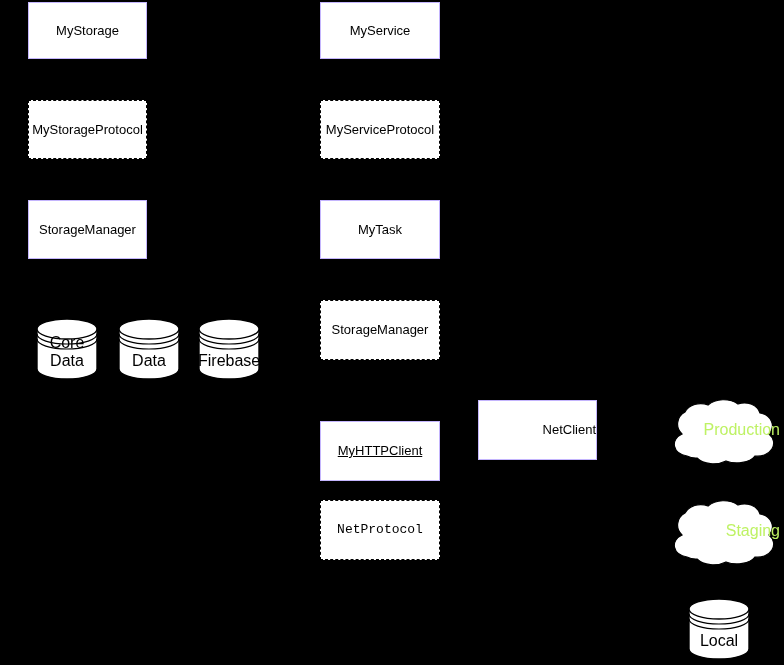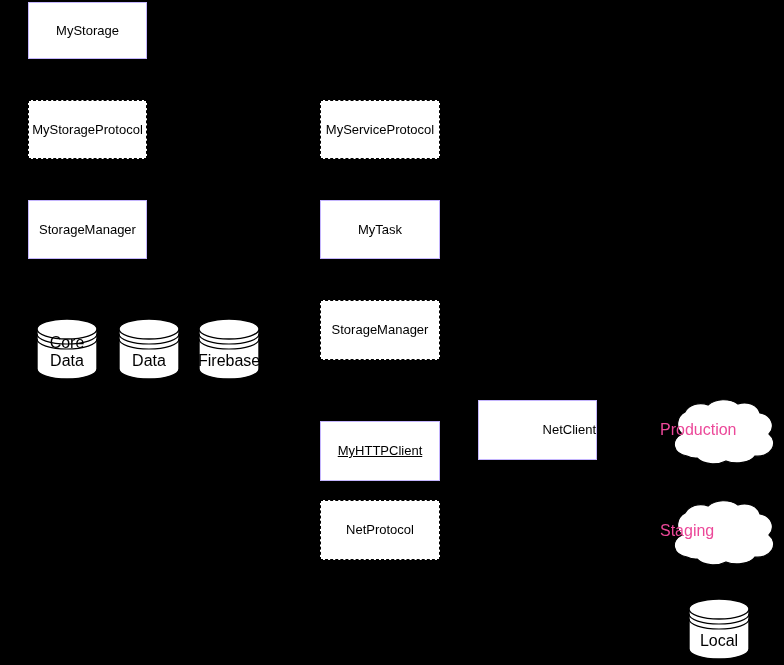--- a/index.html
+++ b/index.html
@@ -16,21 +16,21 @@
   
   .cyl{position:absolute;box-sizing:border-box;}
   .cyl svg{position:absolute;left:0;top:0;}
   .cyl .lbl{position:absolute;left:0;right:0;bottom:16%;text-align:center;
             font-size:16px;color:#000;}
 
   
   .cloud{position:absolute;box-sizing:border-box;}
   .cloud svg{position:absolute;left:0;top:0;}
   .cloud .lbl{position:absolute;left:0;right:0;top:50%;transform:translateY(-50%);
-              text-align:left;font-size:16px;color:#ec4899;}
+              text-align:right;font-size:16px;color:#bef264;}
 </style>
 </head>
 <body>
 
 <div id="canvas">
 
   <div class="node box" style="left:28px;top:2px;width:119px;height:57px;">
     <span>MyStorage</span>
   </div>
 
@@ -65,38 +65,41 @@
   <div class="cyl" style="left:198px;top:318px;width:62px;height:62px;">
     <svg width="62" height="62" viewBox="0 0 62 62">
       <path d="M1 11 L1 51 A30 10 0 0 0 61 51 L61 11 Z" fill="#fff" stroke="#000" stroke-width="1.4"></path>
       <ellipse cx="31" cy="11" rx="30" ry="10" fill="#fff" stroke="#000" stroke-width="1.4"></ellipse>
       <path d="M1 16 A30 10 0 0 0 61 16" fill="none" stroke="#000" stroke-width="1.2"></path>
       <path d="M1 21 A30 10 0 0 0 61 21" fill="none" stroke="#000" stroke-width="1.2"></path>
     </svg>
     <div class="lbl">Firebase</div>
   </div>
 
+  <div class="node box" style="left:320px;top:2px;width:120px;height:57px;">
+    <span>MyService</span>
+  </div>
 
   <div class="node box dashed" style="left:320px;top:100px;width:120px;height:59px;">
     <span>MyServiceProtocol</span>
   </div>
 
   <div class="node box" style="left:320px;top:200px;width:120px;height:59px;">
     <span>MyTask</span>
   </div>
 
   <div class="node box dashed" style="left:320px;top:300px;width:120px;height:60px;">
     <span>StorageManager</span>
   </div>
 
   <div class="node box" style="left:320px;top:421px;width:120px;height:60px;text-decoration:underline;">
     <span>MyHTTPClient</span>
   </div>
 
-  <div class="node box dashed" style="left:320px;top:500px;width:120px;height:60px;">
+  <div class="node box dashed" style="left:320px;top:500px;width:120px;height:60px;font-family:Liberation Mono, monospace;">
     <span>NetProtocol</span>
   </div>
 
   <div class="node box" style="left:478px;top:400px;width:119px;height:60px;justify-content:flex-end;">
     <span>NetClient</span>
   </div>
 
   <div class="cloud" style="left:660px;top:392px;width:120px;height:76px;">
     <svg width="120" height="76" viewBox="0 0 120 76">
       <path d="M27 64

